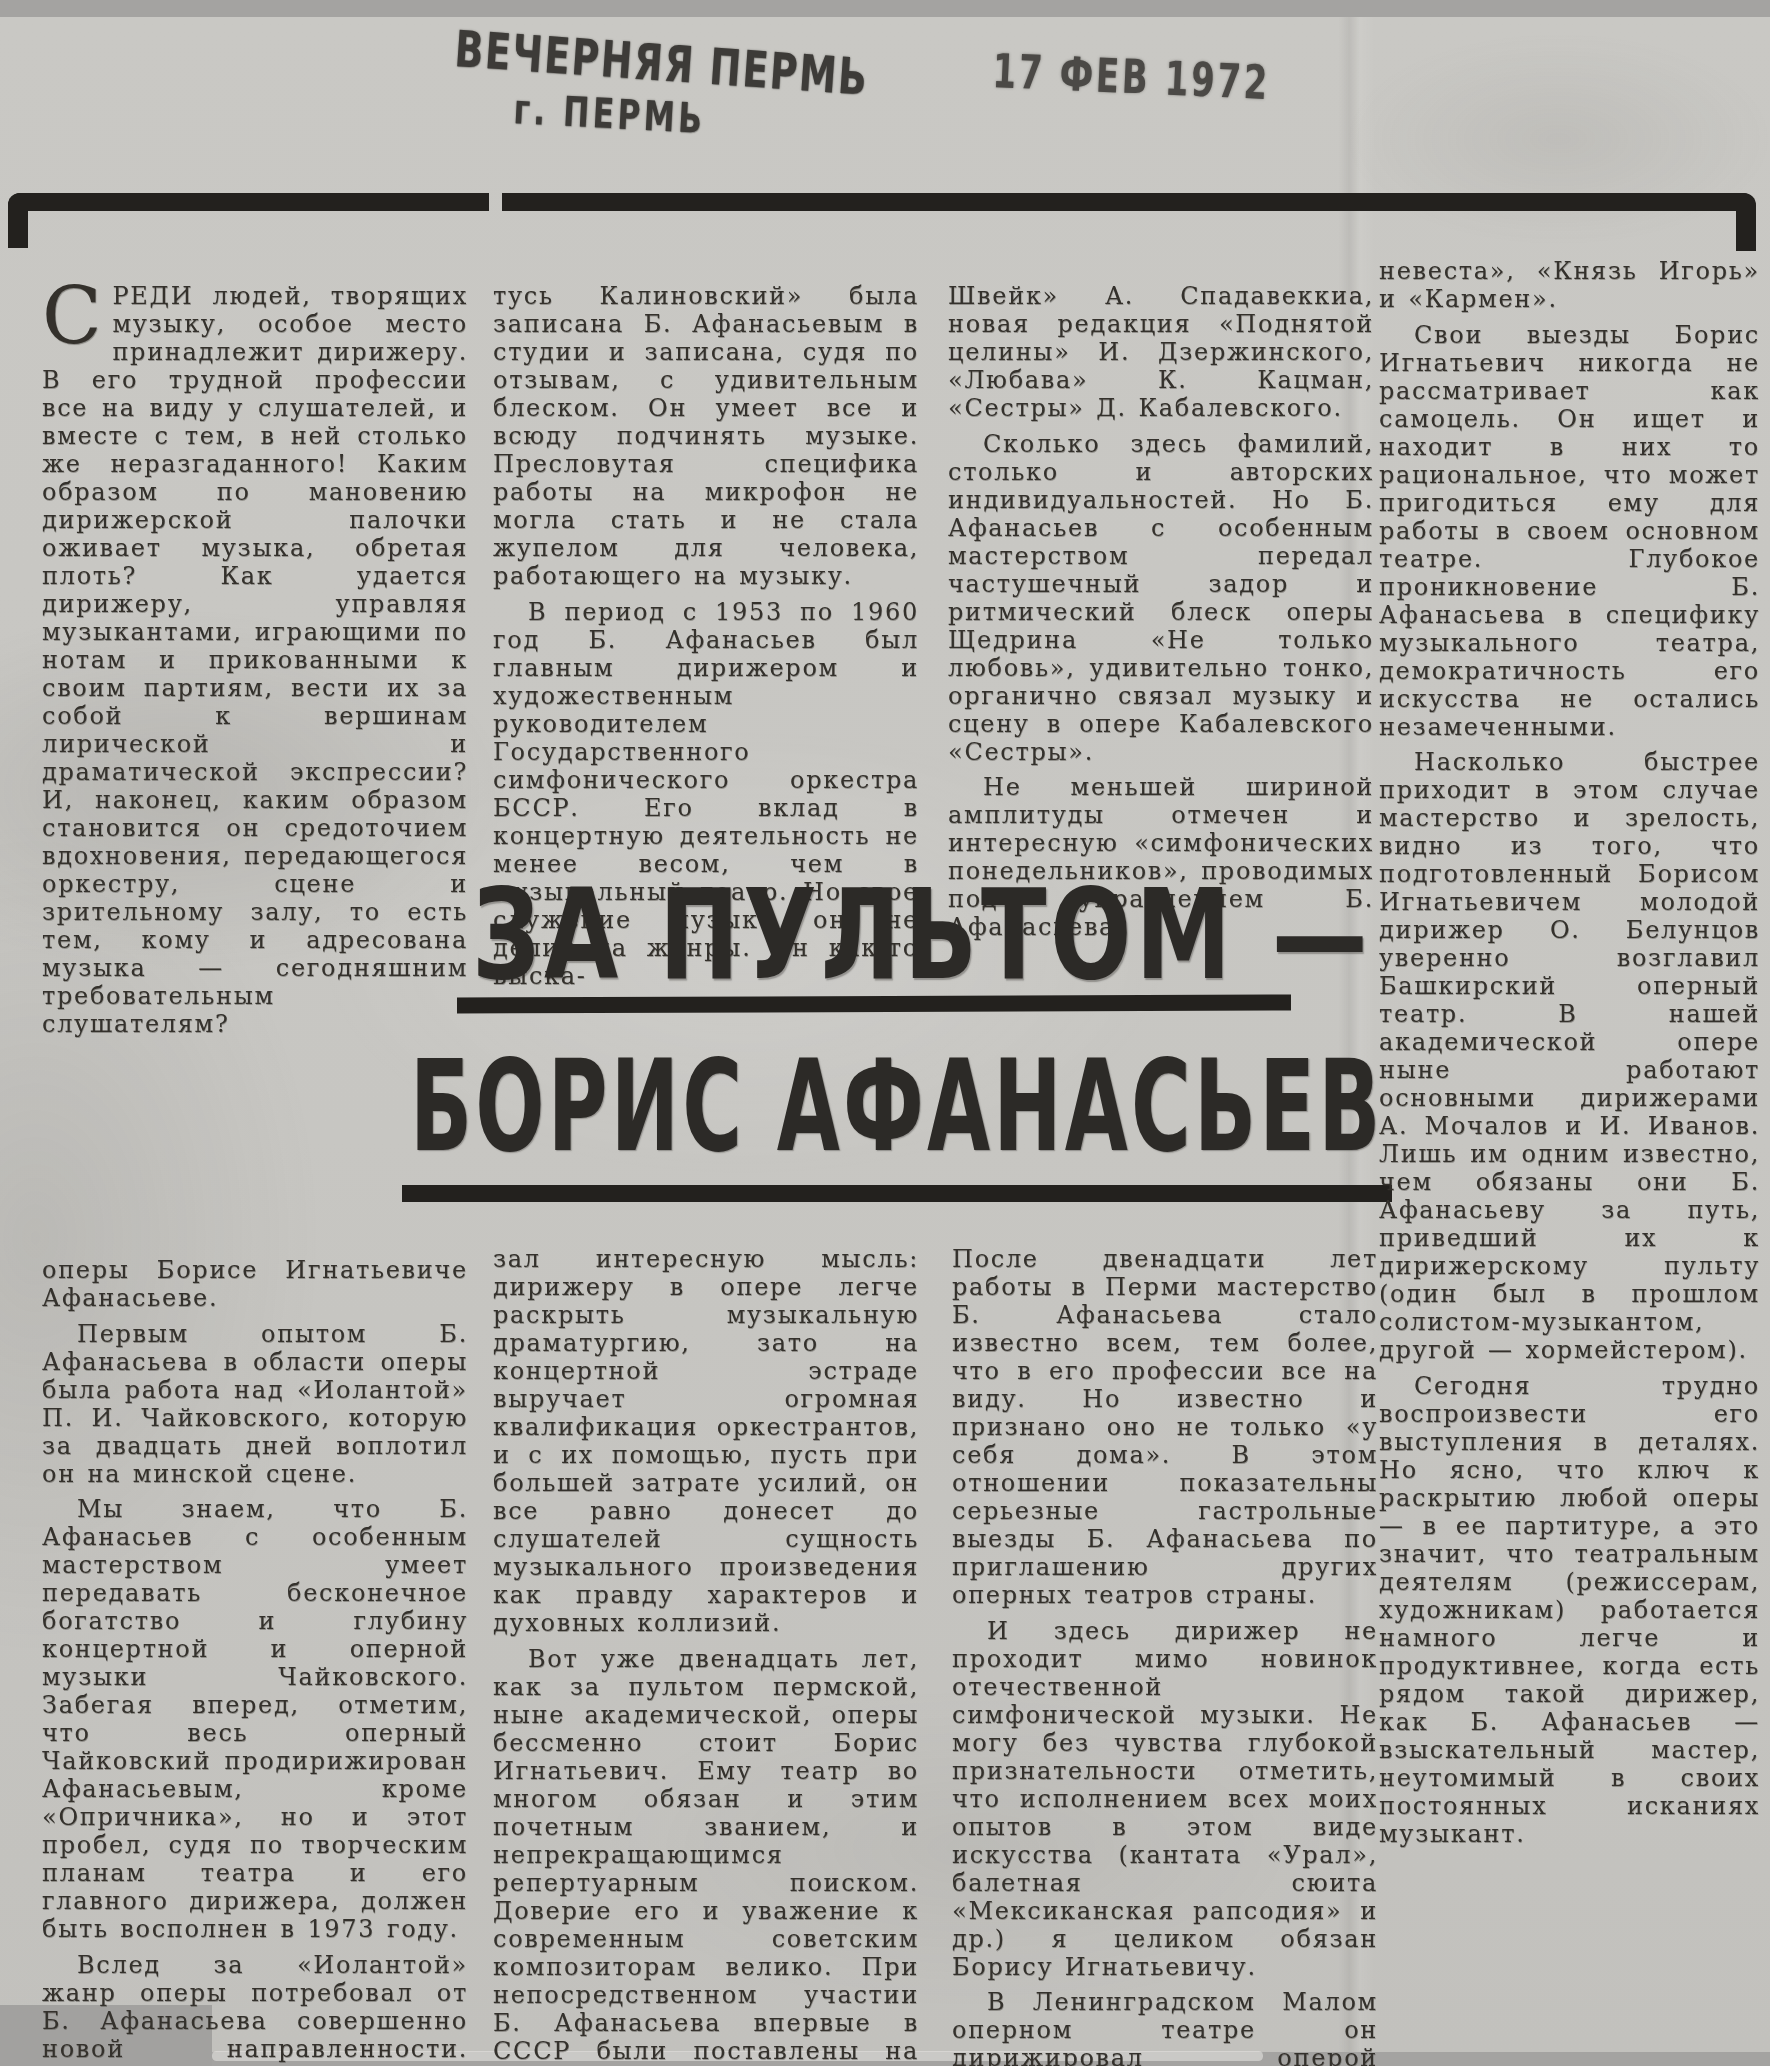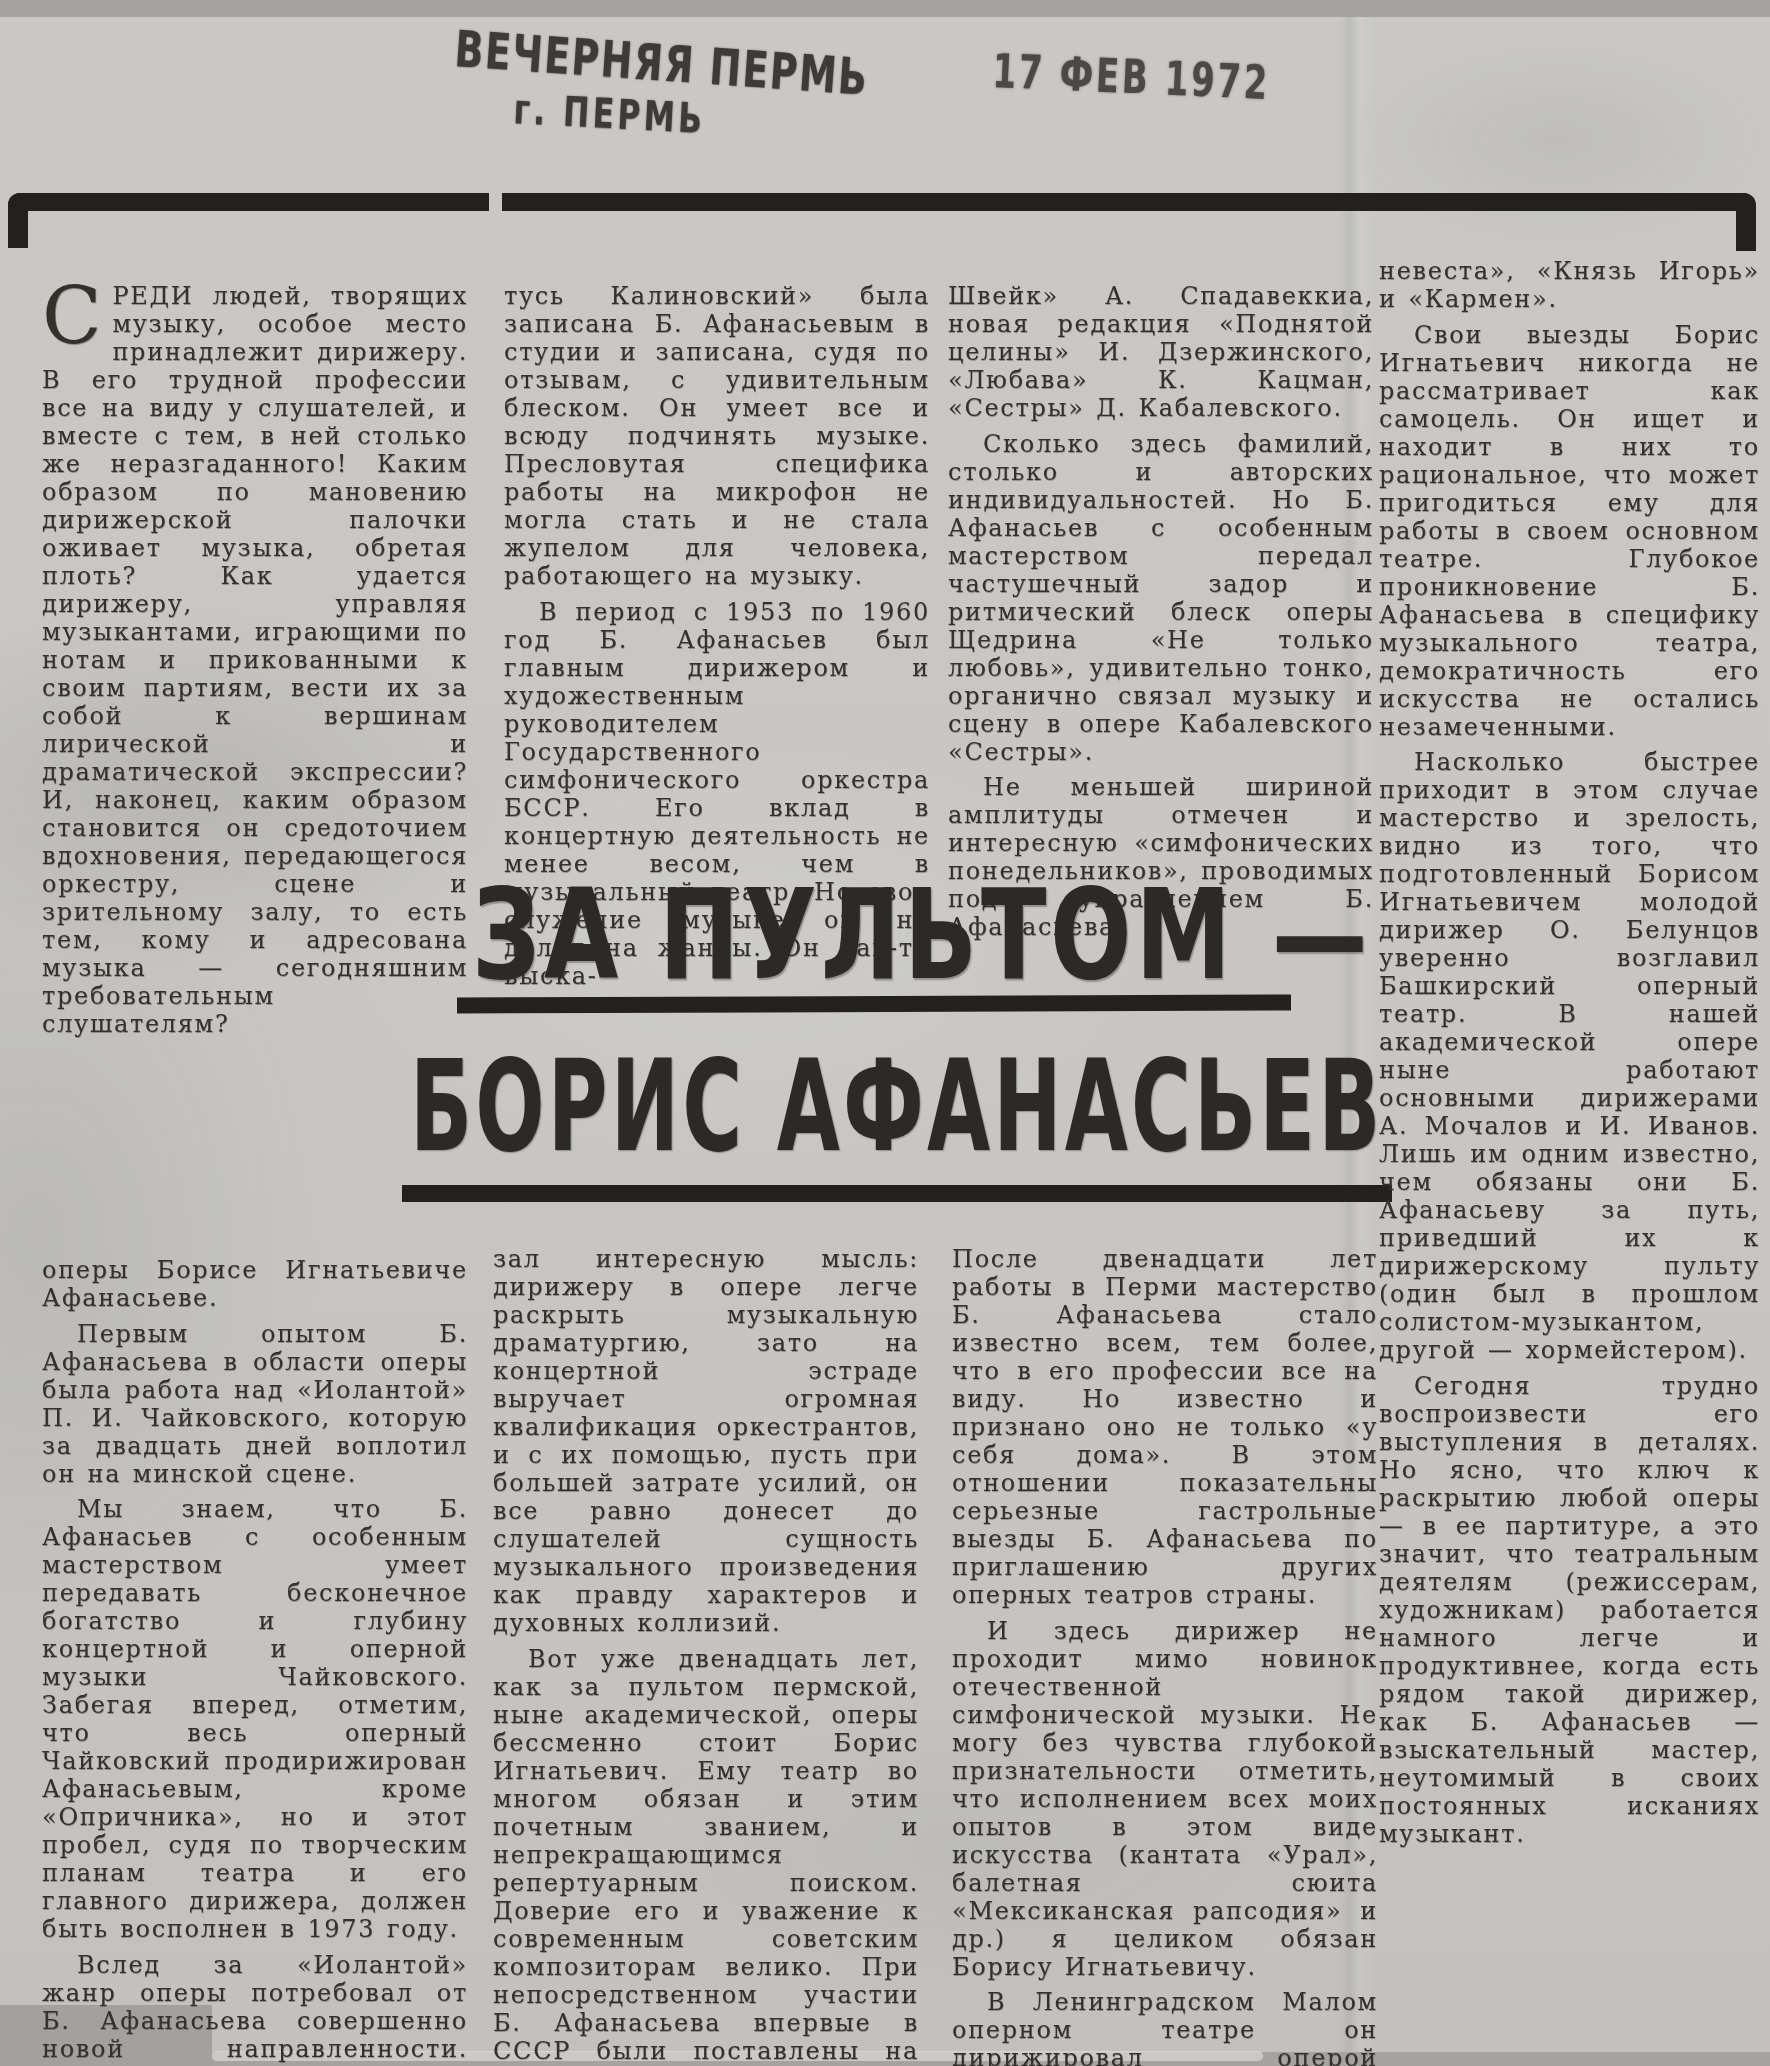--- a/index.html
+++ b/index.html
@@ -74,21 +74,21 @@
 
 <div class="rule bar-corner-l"></div>
 <div class="rule bar-l"></div>
 <div class="rule bar-r"></div>
 <div class="rule bar-corner-r"></div>
 
 <div class="seg" style="left:42px;top:282px;width:426px;">
   <p class="para intro"><span class="dropcap">С</span><span>РЕДИ людей, творящих музыку, особое место принадлежит дирижеру. В его трудной профессии все на виду у слушателей, и вместе с тем, в ней столько же неразгаданного! Каким образом по мановению дирижерской палочки оживает музыка, обретая плоть? Как удается дирижеру, управляя музыкантами, играющими по нотам и прикованными к своим партиям, вести их за собой к вершинам лирической и драматической экспрессии? И, наконец, каким образом становится он средоточием вдохновения, передающегося оркестру, сцене и зрительному залу, то есть тем, кому и адресована музыка — сегодняшним требовательным слушателям?</span></p>
 </div>
 
-<div class="seg cont" style="left:504px;top:282px;width:426px;">
+<div class="seg cont" style="left:493px;top:282px;width:426px;">
     <p class="para">тусь Калиновский» была записана Б. Афанасьевым в студии и записана, судя по отзывам, с удивительным блеском. Он умеет все и всюду подчинять музыке. Пресловутая специфика работы на микрофон не могла стать и не стала жупелом для человека, работающего на музыку.</p>
     <p class="para">В период с 1953 по 1960 год Б. Афанасьев был главным дирижером и художественным руководителем Государственного симфонического оркестра БССР. Его вклад в концертную деятельность не менее весом, чем в музыкальный театр. Но свое служение музыке он не делит на жанры. Он как-то выска-</p>
   </div>
 
 <div class="seg cont" style="left:948px;top:282px;width:426px;">
     <p class="para">Швейк» А. Спадавеккиа, новая редакция «Поднятой целины» И. Дзержинского, «Любава» К. Кацман, «Сестры» Д. Кабалевского.</p>
     <p class="para">Сколько здесь фамилий, столько и авторских индивидуальностей. Но Б. Афанасьев с особенным мастерством передал частушечный задор и ритмический блеск оперы Щедрина «Не только любовь», удивительно тонко, органично связал музыку и сцену в опере Кабалевского «Сестры».</p>
     <p class="para">Не меньшей шириной амплитуды отмечен и интересную «симфонических понедельников», проводимых под управлением Б. Афанасьева.</p>
   </div>
 

